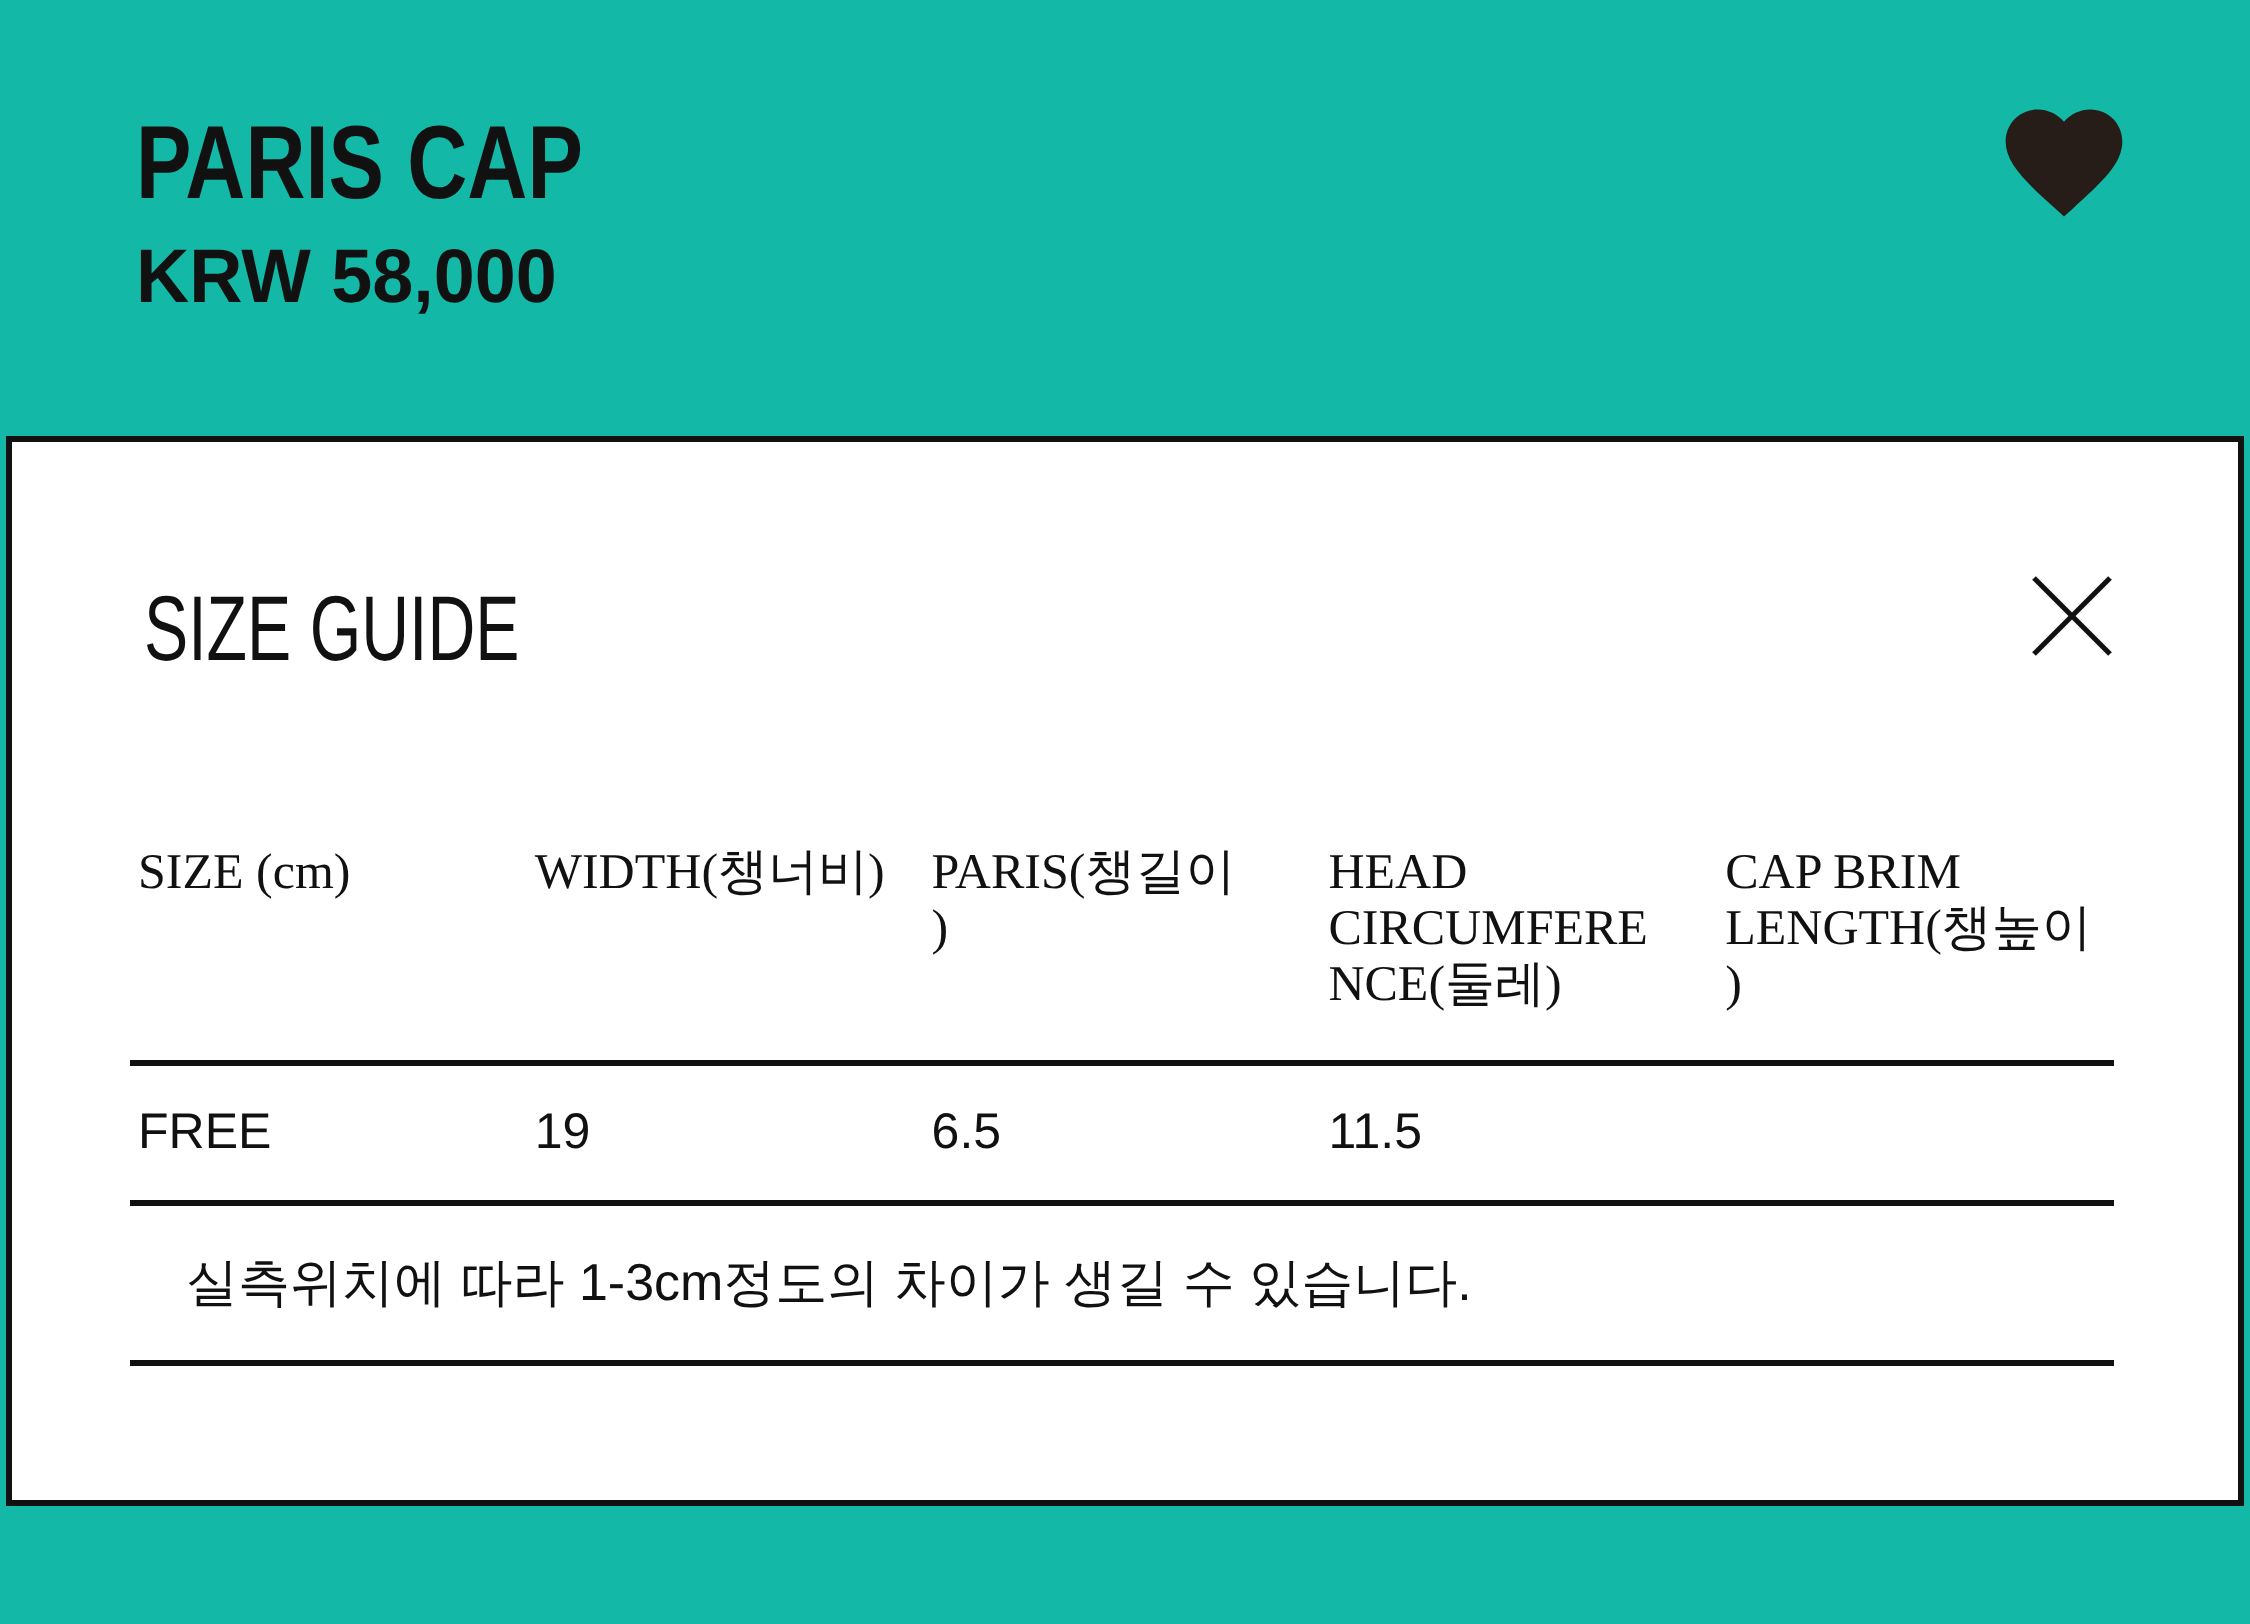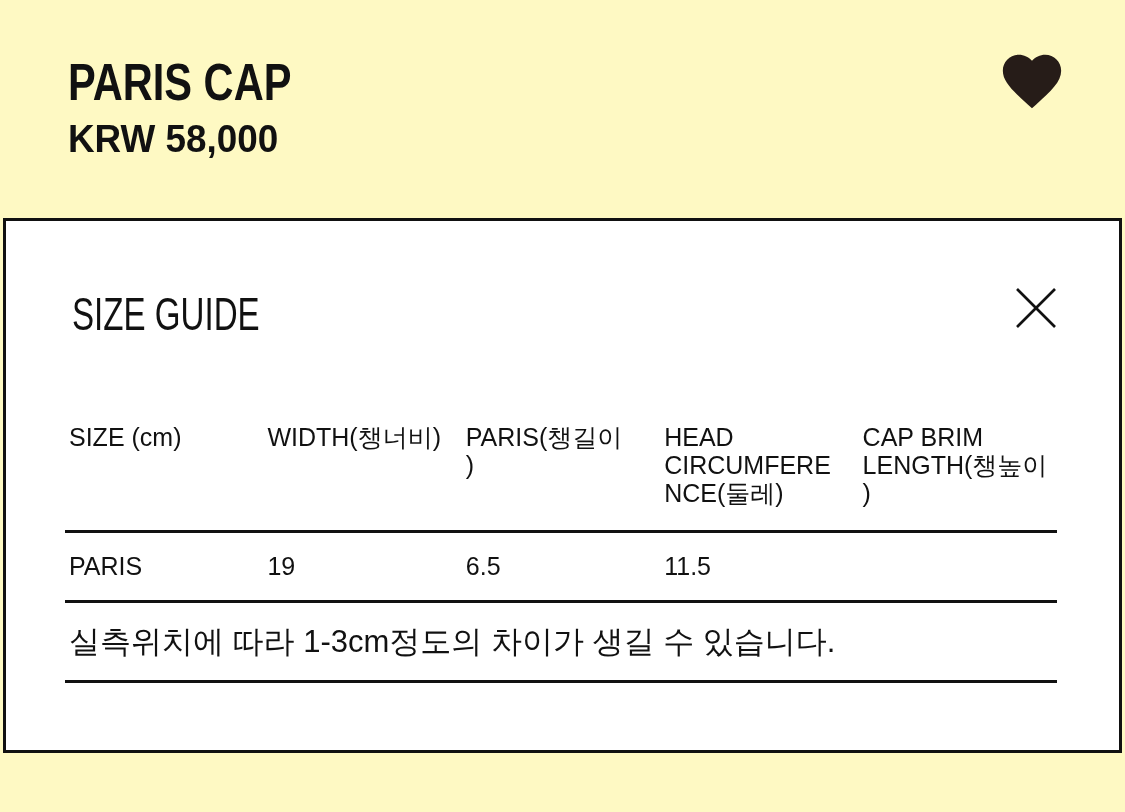--- a/index.html
+++ b/index.html
@@ -4,21 +4,21 @@
 <style>
   * { margin: 0; padding: 0; box-sizing: border-box; }
   html, body {
     width: 1125px; height: 812px;
     background: #ffffff;
     font-family: "Liberation Sans", sans-serif;
     color: #111111;
     overflow: hidden;
     position: relative;
   }
-  .page { position: relative; width: 1125px; height: 812px; background: #fef9c3; }
+  .page { position: relative; width: 1125px; height: 812px; background: #14b8a6; }
 
   
   .product-header { position: absolute; left: 68px; top: 56px; }
   .product-title {
     font-size: 52px; font-weight: bold; line-height: 1.0;
     letter-spacing: 0px; white-space: nowrap;
     transform: scaleX(0.80); transform-origin: left top;
   }
   .product-price {
     font-size: 38px; font-weight: bold; line-height: 1.0;
@@ -62,33 +62,34 @@
   .thead {
     display: grid; grid-template-columns: repeat(5, 1fr);
     min-height: 114px;
     border-bottom: 3px solid #111111;
   }
   .th {
     font-size: 25px; line-height: 28px;
     white-space: pre-line;
     padding-left: 4px; padding-top: 4px;
     overflow: visible;
+    font-family: Liberation Serif, serif;
   }
   .trow {
     display: grid; grid-template-columns: repeat(5, 1fr);
     height: 70px; align-items: center;
     border-bottom: 3px solid #111111;
   }
   .td { font-size: 25px; padding-left: 4px; }
   .note-row {
     display: flex; align-items: center;
     height: 80px;
     border-bottom: 3px solid #111111;
   }
-  .note { font-size: 31px; padding-left: 4px; }
+  .note { font-size: 26px; padding-left: 4px; margin-left: 24px; }
 </style>
 </head>
 <body>
 
 <div class="page">
 
   <header class="product-header">
     <h1 class="product-title">PARIS CAP</h1>
     <div class="product-price">KRW 58,000</div>
   </header>
@@ -119,21 +120,21 @@
 )</div>
         <div class="th">HEAD
 CIRCUMFERE
 NCE(둘레)</div>
         <div class="th">CAP BRIM
 LENGTH(챙높이
 )</div>
       </div>
 
       <div class="trow">
-        <div class="td">PARIS</div>
+        <div class="td">FREE</div>
         <div class="td">19</div>
         <div class="td">6.5</div>
         <div class="td">11.5</div>
       </div>
 
       <div class="note-row">
         <div class="note">실측위치에 따라 1-3cm정도의 차이가 생길 수 있습니다.</div>
       </div>
 
     </div>

